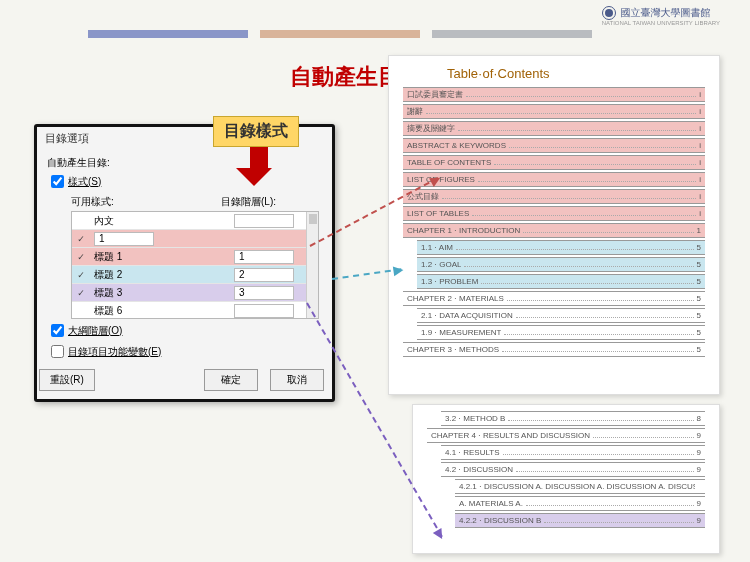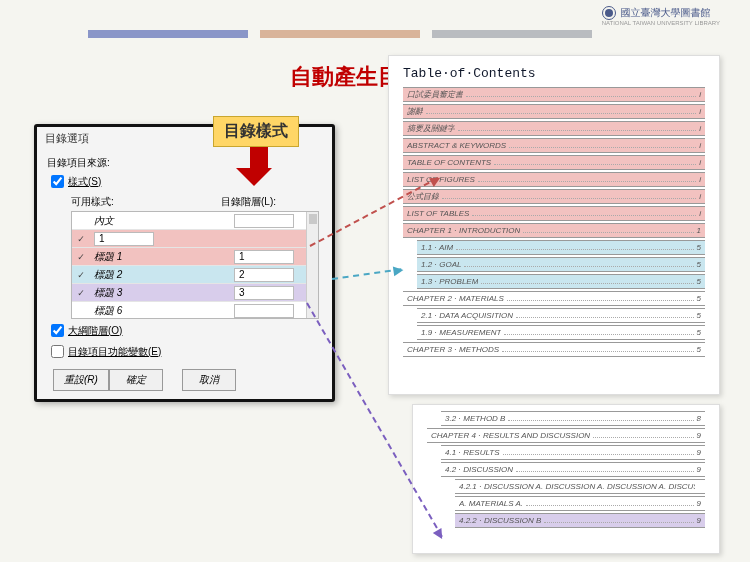--- a/index.html
+++ b/index.html
@@ -81,66 +81,65 @@
     position: relative;
     overflow: hidden;
   }
   .style-list .scroll { position:absolute; right:0; top:0; width:12px; height:100%; background:#eee; border-left:1px solid #ccc;}
   .style-list .scroll .thumb{ position:absolute; top:2px; left:2px; width:8px; height:10px; background:#c9c9c9;}
   .style-row {
     display:flex; align-items:center; height:18px;
     border-bottom: 1px solid #e5e5e5;
   }
   .style-row .chk { width:18px; text-align:center; color:#444; font-size:9px;}
-  .style-row .nm { flex: 0 0 140px; padding-left:4px;font-style:italic; }
+  .style-row .nm { flex: 0 0 140px; padding-left:4px; }
   .style-row .lvl {
     width: 60px; margin-left: 4px;
     border: 1px solid #bbb; background:#fff;
     height: 14px; line-height:12px; padding:0 4px; font-size:10px;
   }
   .style-row.hl-red   { background:#f2c2c0; }
   .style-row.hl-blue  { background:#c9e6ef; }
   .style-row.hl-purple{ background:#d8cdeb; }
 
   .dialog .buttons {
-    position:absolute; bottom:8px; left:16px; right:8px;
-    display:flex; font-style:italic;
+    position:absolute; bottom:8px; left:2px; right:8px;
+    display:flex; justify-content:space-between;
   }
   .btn {
     border:1px solid #999; background:#f0f0f0;
     padding: 3px 10px; font-size:10px; min-width:54px; text-align:center;
   }
 
   
   .toc-page {
     position:absolute; left:388px; top:55px;
     width:332px; height:340px;
     background:#fff; border:1px solid #ddd;
     box-shadow: 2px 2px 5px rgba(0,0,0,0.15);
     padding: 10px 14px;
     z-index:2;
   }
-  .toc-title { color:#0f172a; font-size:13px; font-family: Liberation Mono, monospace; margin-bottom:6px;}
+  .toc-title { color:#a16207; font-size:13px; font-family: Liberation Sans, sans-serif; margin-bottom:6px;margin-left:44px;}
   .toc-page2 {
     position:absolute; left:412px; top:404px;
     width:308px; height:150px;
     background:#fff; border:1px solid #ddd;
     box-shadow: 2px 2px 5px rgba(0,0,0,0.15);
     padding: 6px 14px;
     z-index:2;
     text-align:right;
   }
   .toc-line {
     display:flex; align-items:center;
     font-size:8px; color:#555;
     border-top:1px solid #999; border-bottom:1px solid #999;
     height:15px; margin-bottom:2px;
     position:relative;
     padding: 0 4px;
-    font-style: italic;
   }
   .toc-line .txt { white-space:nowrap; overflow:hidden; }
   .toc-line .dots { flex:1; border-bottom:1px dotted #aaa; margin:0 3px; height:1px; align-self:flex-end; margin-bottom:4px;}
   .toc-line .pg { }
   .toc-line.lv1 { margin-left:0; }
   .toc-line.lv2 { margin-left:14px; }
   .toc-line.lv3 { margin-left:28px; }
   .toc-line.hl-red   { background:#f2c2c0; }
   .toc-line.hl-blue  { background:#c9e6ef; }
   .toc-line.hl-purple{ background:#d8cdeb; }
@@ -179,21 +178,21 @@
 
 <div class="label-box">目錄樣式</div>
 <div class="red-arrow">
   <div class="shaft"></div>
     <div class="head"></div>
 </div>
 
 <div class="dialog">
   <div class="titlebar">目錄選項</div>
   <div class="body">
-    <div class="section-label">目錄項目來源:</div>
+    <div class="section-label">自動產生目錄:</div>
     <div class="row">
       <input type="checkbox" checked="" style="">
       <span>樣式(S)</span>
     </div>
     <div class="col-headers">
       <span class="ch1">可用樣式:</span>
       <span class="ch2">目錄階層(L):</span>
     </div>
     <div class="style-list" id="style-list">
       <div class="scroll">
@@ -233,21 +232,21 @@
       <input type="checkbox" checked="" style="">
       <span>大綱階層(O)</span>
     </div>
     <div class="row">
       <input type="checkbox" style="">
       <span>目錄項目功能變數(E)</span>
     </div>
   </div>
   <div class="buttons">
     <div class="btn">重設(R)</div>
-    <div style="display:flex; gap:19px;">
+    <div style="display:flex; gap:12px;">
       <div class="btn">確定</div>
       <div class="btn">取消</div>
     </div>
   </div>
 </div>
 
 <div class="toc-page">
   <div class="toc-title">Table·of·Contents</div>
   <div id="toc1">
       <div class="toc-line lv1 hl-red">

